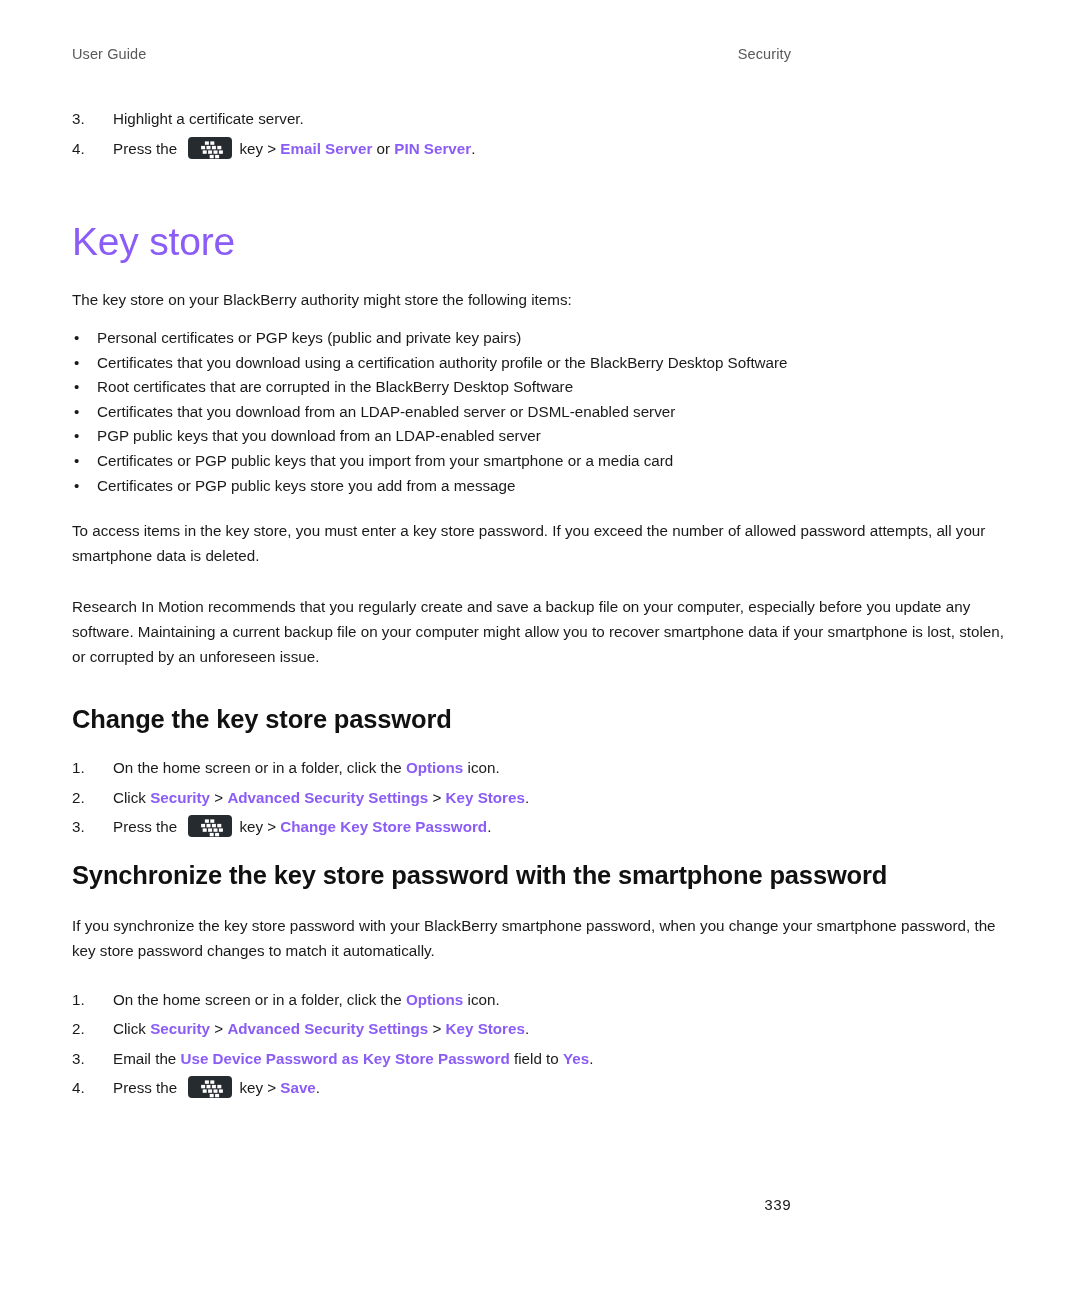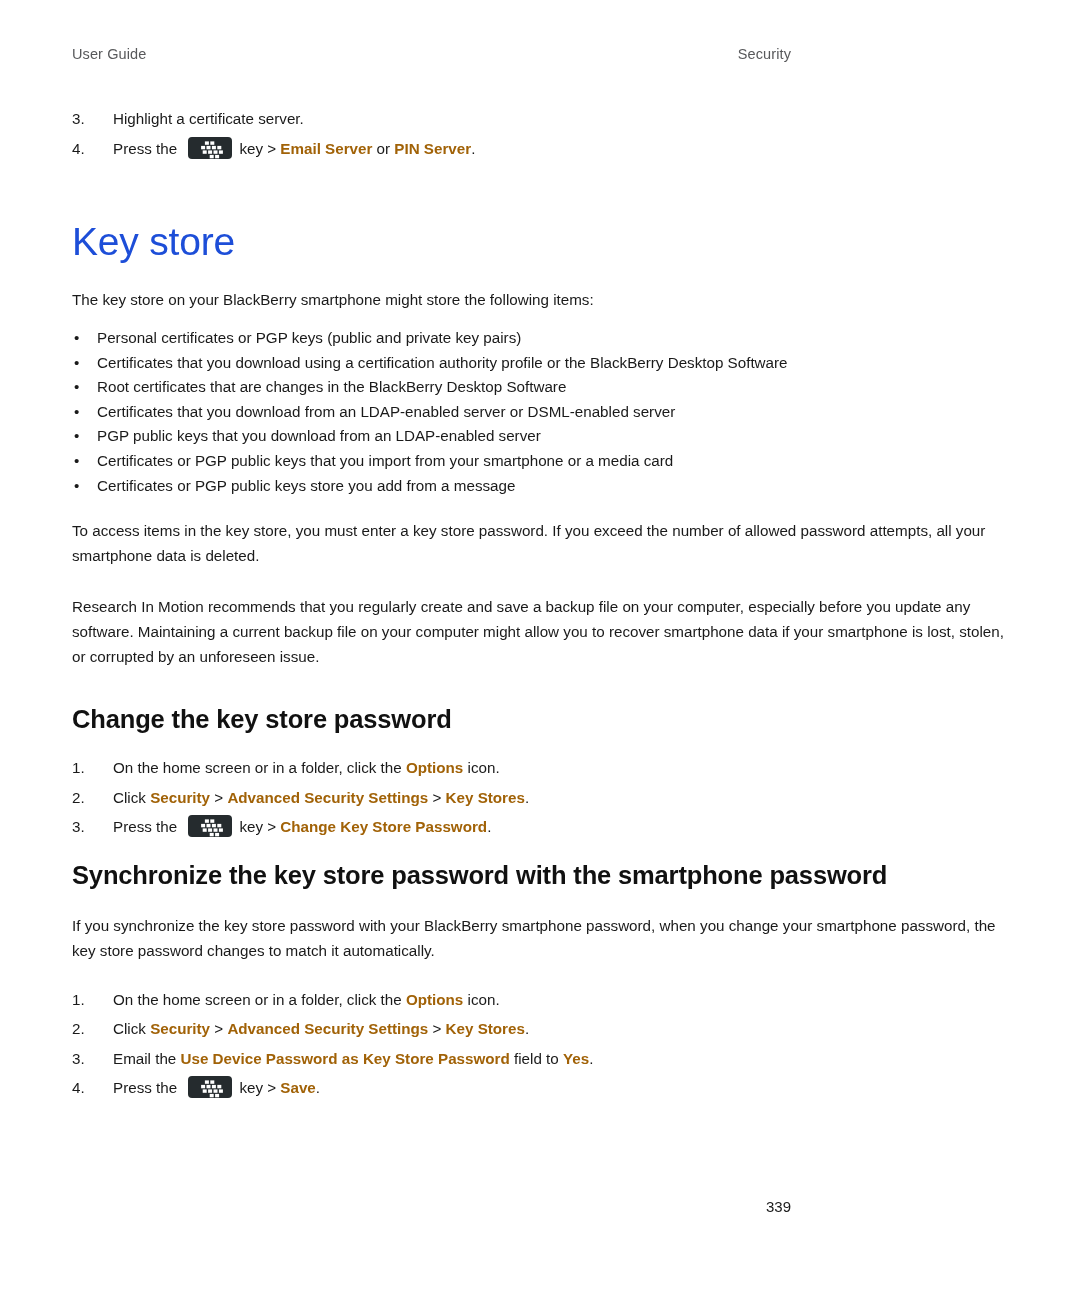--- a/index.html
+++ b/index.html
@@ -85,21 +85,21 @@
     font-size: 15.2px;
     line-height: 24.6px;
   }
 
   
   h1.title {
     font-size: 39px;
     font-weight: 400;
     margin: 56px 0 0 0;
     letter-spacing: -0.2px;
-    color: #1d4ed8;
+    color: #8b5cf6;
     line-height: 46px;
   }
   h2.heading {
     font-size: 25.5px;
     font-weight: 600;
     margin: 34px 0 0 0;
     letter-spacing: -0.15px;
     color: #111111;
     line-height: 32px;
   }
@@ -114,21 +114,21 @@
     margin: 0;
     color: #1a1a1a;
   }
 
   .sp-14 { height: 14px; }
   .sp-18 { height: 18px; }
   .sp-20 { height: 20px; }
   .sp-22 { height: 22px; }
   .sp-26 { height: 26px; }
 
-  b, strong { font-weight: 700; color: #a16207; }
+  b, strong { font-weight: 700; color: #8b5cf6; }
 
   
   .bb-key {
     display: inline-block;
     vertical-align: -5px;
     width: 44px;
     height: 22px;
     background: #252b2e;
     border-radius: 4px;
     position: relative;
@@ -139,20 +139,21 @@
 
   
   .folio {
     position: absolute;
     left: 72px;
     right: 72px;
     top: 1198px;
     text-align: right;
     font-size: 15px;
     color: #1a1a1a;
+    font-family: Liberation Mono, monospace;
   }
 </style>
 </head>
 <body>
 
 <div class="page">
 
   <div class="running-head">
     <span class="rh-left">User Guide</span>
     <span class="rh-right">Security</span>
@@ -175,27 +176,27 @@
                 <rect x="30.90" y="13.40" width="4" height="3.4" fill="#ffffff"></rect>
                 <rect x="21.70" y="17.90" width="4" height="3.4" fill="#ffffff"></rect>
                 <rect x="27.10" y="17.90" width="4" height="3.4" fill="#ffffff"></rect>
               </svg></span><span>key &gt; </span><b>Email Server</b><span> or </span><b>PIN Server</b><span>.</span></span></li>
       </ol>
 
     <h1 class="title">Key store</h1>
 
 
     <div class="sp-22"></div>
-    <p class="para">The key store on your BlackBerry smartphone might store the following items:</p>
+    <p class="para">The key store on your BlackBerry authority might store the following items:</p>
 
     <div class="sp-14"></div>
     <ul class="bullets" id="about-bullets">
         <li><span class="dot">•</span><span>Personal certificates or PGP keys (public and private key pairs)</span></li>
         <li><span class="dot">•</span><span>Certificates that you download using a certification authority profile or the BlackBerry Desktop Software</span></li>
-        <li><span class="dot">•</span><span>Root certificates that are changes in the BlackBerry Desktop Software</span></li>
+        <li><span class="dot">•</span><span>Root certificates that are corrupted in the BlackBerry Desktop Software</span></li>
         <li><span class="dot">•</span><span>Certificates that you download from an LDAP-enabled server or DSML-enabled server</span></li>
         <li><span class="dot">•</span><span>PGP public keys that you download from an LDAP-enabled server</span></li>
         <li><span class="dot">•</span><span>Certificates or PGP public keys that you import from your smartphone or a media card</span></li>
         <li><span class="dot">•</span><span>Certificates or PGP public keys store you add from a message</span></li>
       </ul>
 
     <div class="sp-20"></div>
     <p class="para">To access items in the key store, you must enter a key store password. If you exceed the number of allowed password attempts, all your smartphone data is deleted.</p>
 
     <div class="sp-26"></div>

